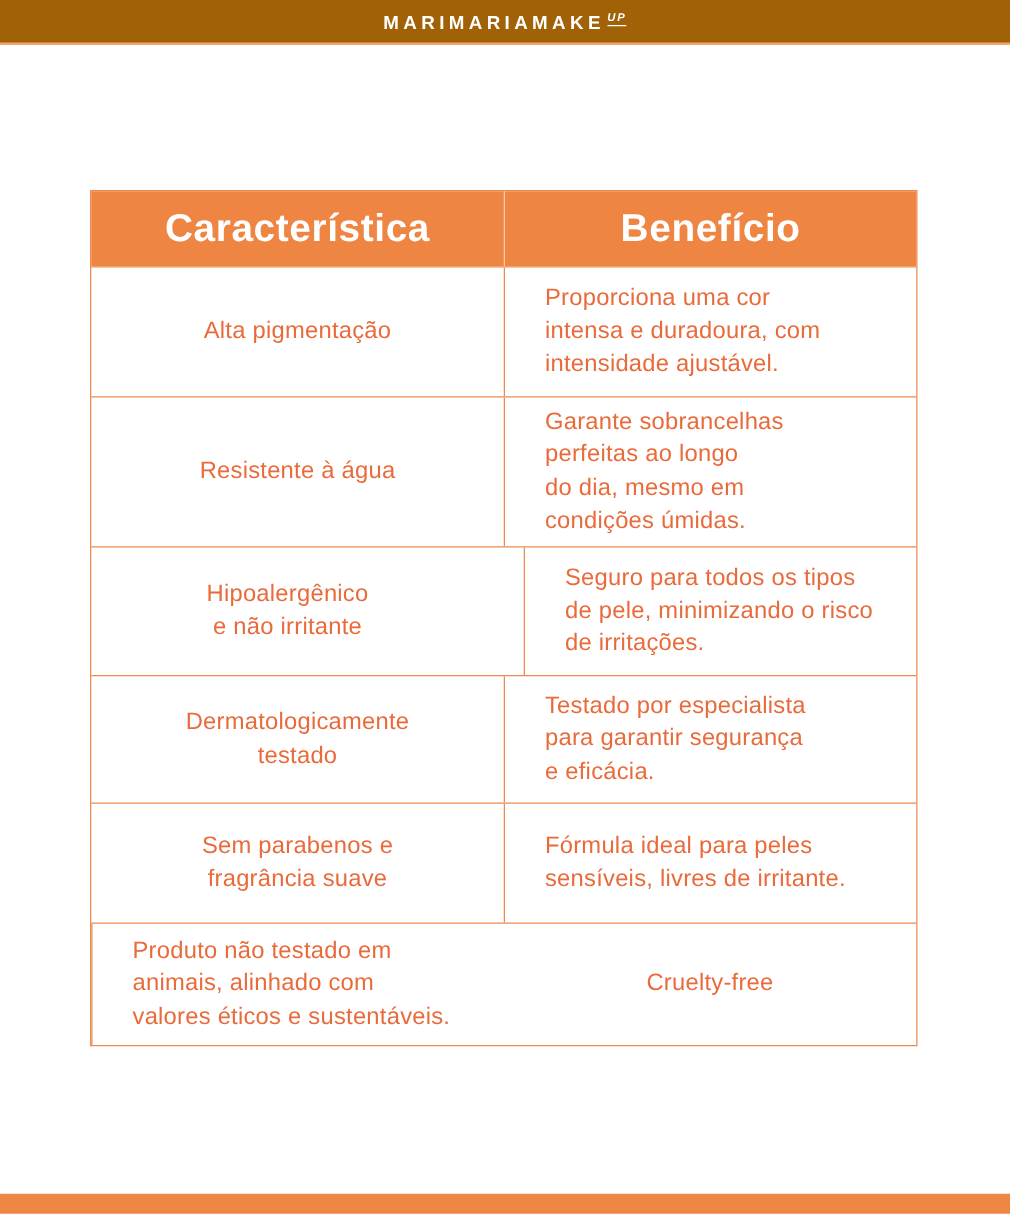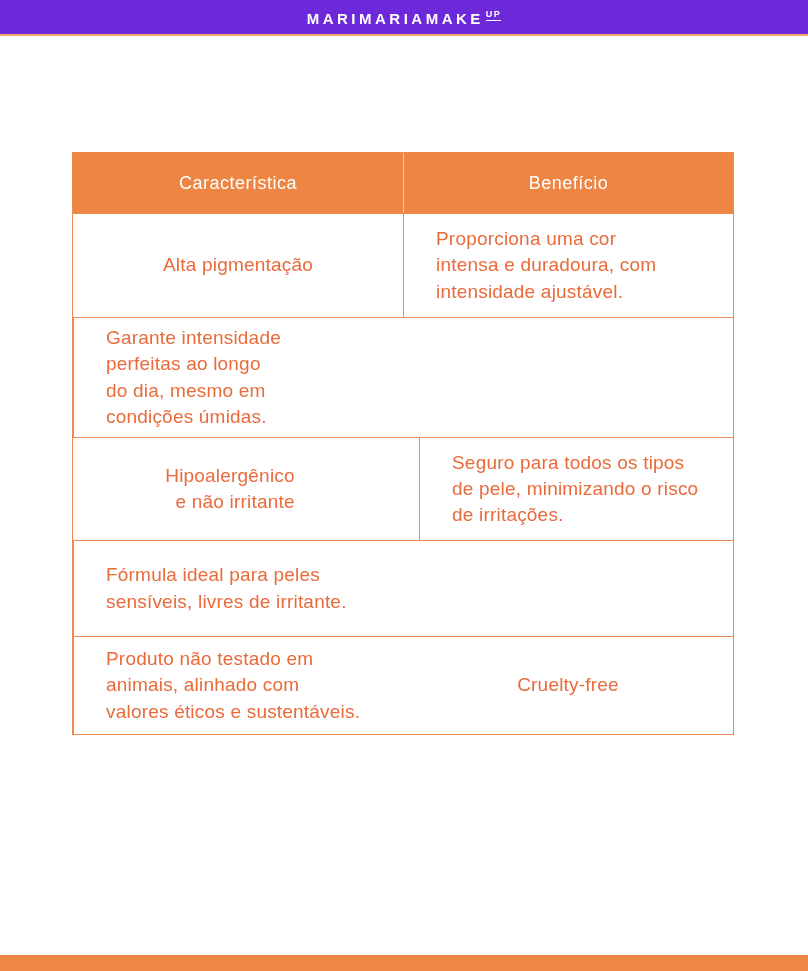--- a/index.html
+++ b/index.html
@@ -14,21 +14,21 @@
     overflow: hidden;
     font-family: "Liberation Sans", sans-serif;
   }
 
   
   .topbar {
     position: absolute;
     top: 0; left: 0;
     width: 808px;
     height: 34px;
-    background: #6d28d9;
+    background: #a16207;
     border-bottom: 2px solid #F3A670;
     display: flex;
     align-items: center;
     justify-content: center;
   }
   .logo {
     color: #ffffff;
     font-weight: 700;
     font-size: 15px;
     letter-spacing: 3.5px;
@@ -37,20 +37,21 @@
     line-height: 1;
     padding-top: 2px;
   }
   .logo-sup {
     font-size: 9px;
     letter-spacing: 1.5px;
     margin-left: 2px;
     margin-top: -1px;
     padding-bottom: 1px;
     border-bottom: 1.5px solid #ffffff;
+    font-style: italic;
   }
 
   
   .feature-table {
     position: absolute;
     left: 72px;
     top: 152px;
     width: 662px;
     border: 1px solid #EA8C52;
     box-sizing: border-box;
@@ -60,22 +61,22 @@
     display: grid;
     grid-template-columns: 1fr 1fr;
     background: #EE8542;
     height: 60px;
   }
   .th {
     display: flex;
     align-items: center;
     justify-content: center;
     color: #ffffff;
-    font-size: 18px;
-    font-weight: 400;
+    font-size: 31px;
+    font-weight: 700;
     letter-spacing: 0.5px;
   }
   .th.th-right { border-left: 1px solid rgba(255,255,255,0.55); }
 
   .trow {
     display: grid;
     grid-template-columns: 1fr 1fr;
     border-top: 1px solid #EA8C52;
     box-sizing: border-box;
   }
@@ -91,21 +92,21 @@
     font-size: 19px;
     line-height: 1.38;
     letter-spacing: 0.2px;
     white-space: pre-line;
     box-sizing: border-box;
   }
   .cell-feature {
     display: flex;
     align-items: center;
     justify-content: center;
-    text-align: right;
+    text-align: center;
     padding: 1px 12px;
   }
   .cell-benefit {
     display: flex;
     align-items: center;
     border-left: 1px solid #EA8C52;
     padding-left: 32px;
     padding-right: 8px;
   }
 
@@ -137,36 +138,46 @@
   </div>
 
   <div class="trow r1">
     <div class="cell cell-feature">Alta pigmentação</div>
     <div class="cell cell-benefit">Proporciona uma cor
 intensa e duradoura, com
 intensidade ajustável.</div>
   </div>
 
   <div class="trow r2">
-    <div class="cell cell-benefit">Garante intensidade
+    <div class="cell cell-feature">Resistente à água</div>
+    <div class="cell cell-benefit">Garante sobrancelhas
 perfeitas ao longo
 do dia, mesmo em
 condições úmidas.</div>
   </div>
 
   <div class="trow r3">
     <div class="cell cell-feature">Hipoalergênico
 e não irritante</div>
     <div class="cell cell-benefit">Seguro para todos os tipos
 de pele, minimizando o risco
 de irritações.</div>
   </div>
 
+  <div class="trow r4">
+    <div class="cell cell-feature">Dermatologicamente
+testado</div>
+    <div class="cell cell-benefit">Testado por especialista
+para garantir segurança
+e eficácia.</div>
+  </div>
 
   <div class="trow r5">
+    <div class="cell cell-feature">Sem parabenos e
+fragrância suave</div>
     <div class="cell cell-benefit">Fórmula ideal para peles
 sensíveis, livres de irritante.</div>
   </div>
 
   <div class="trow r6">
     <div class="cell cell-benefit">Produto não testado em
 animais, alinhado com
 valores éticos e sustentáveis.</div>
     <div class="cell cell-feature">Cruelty-free</div>
   </div>

